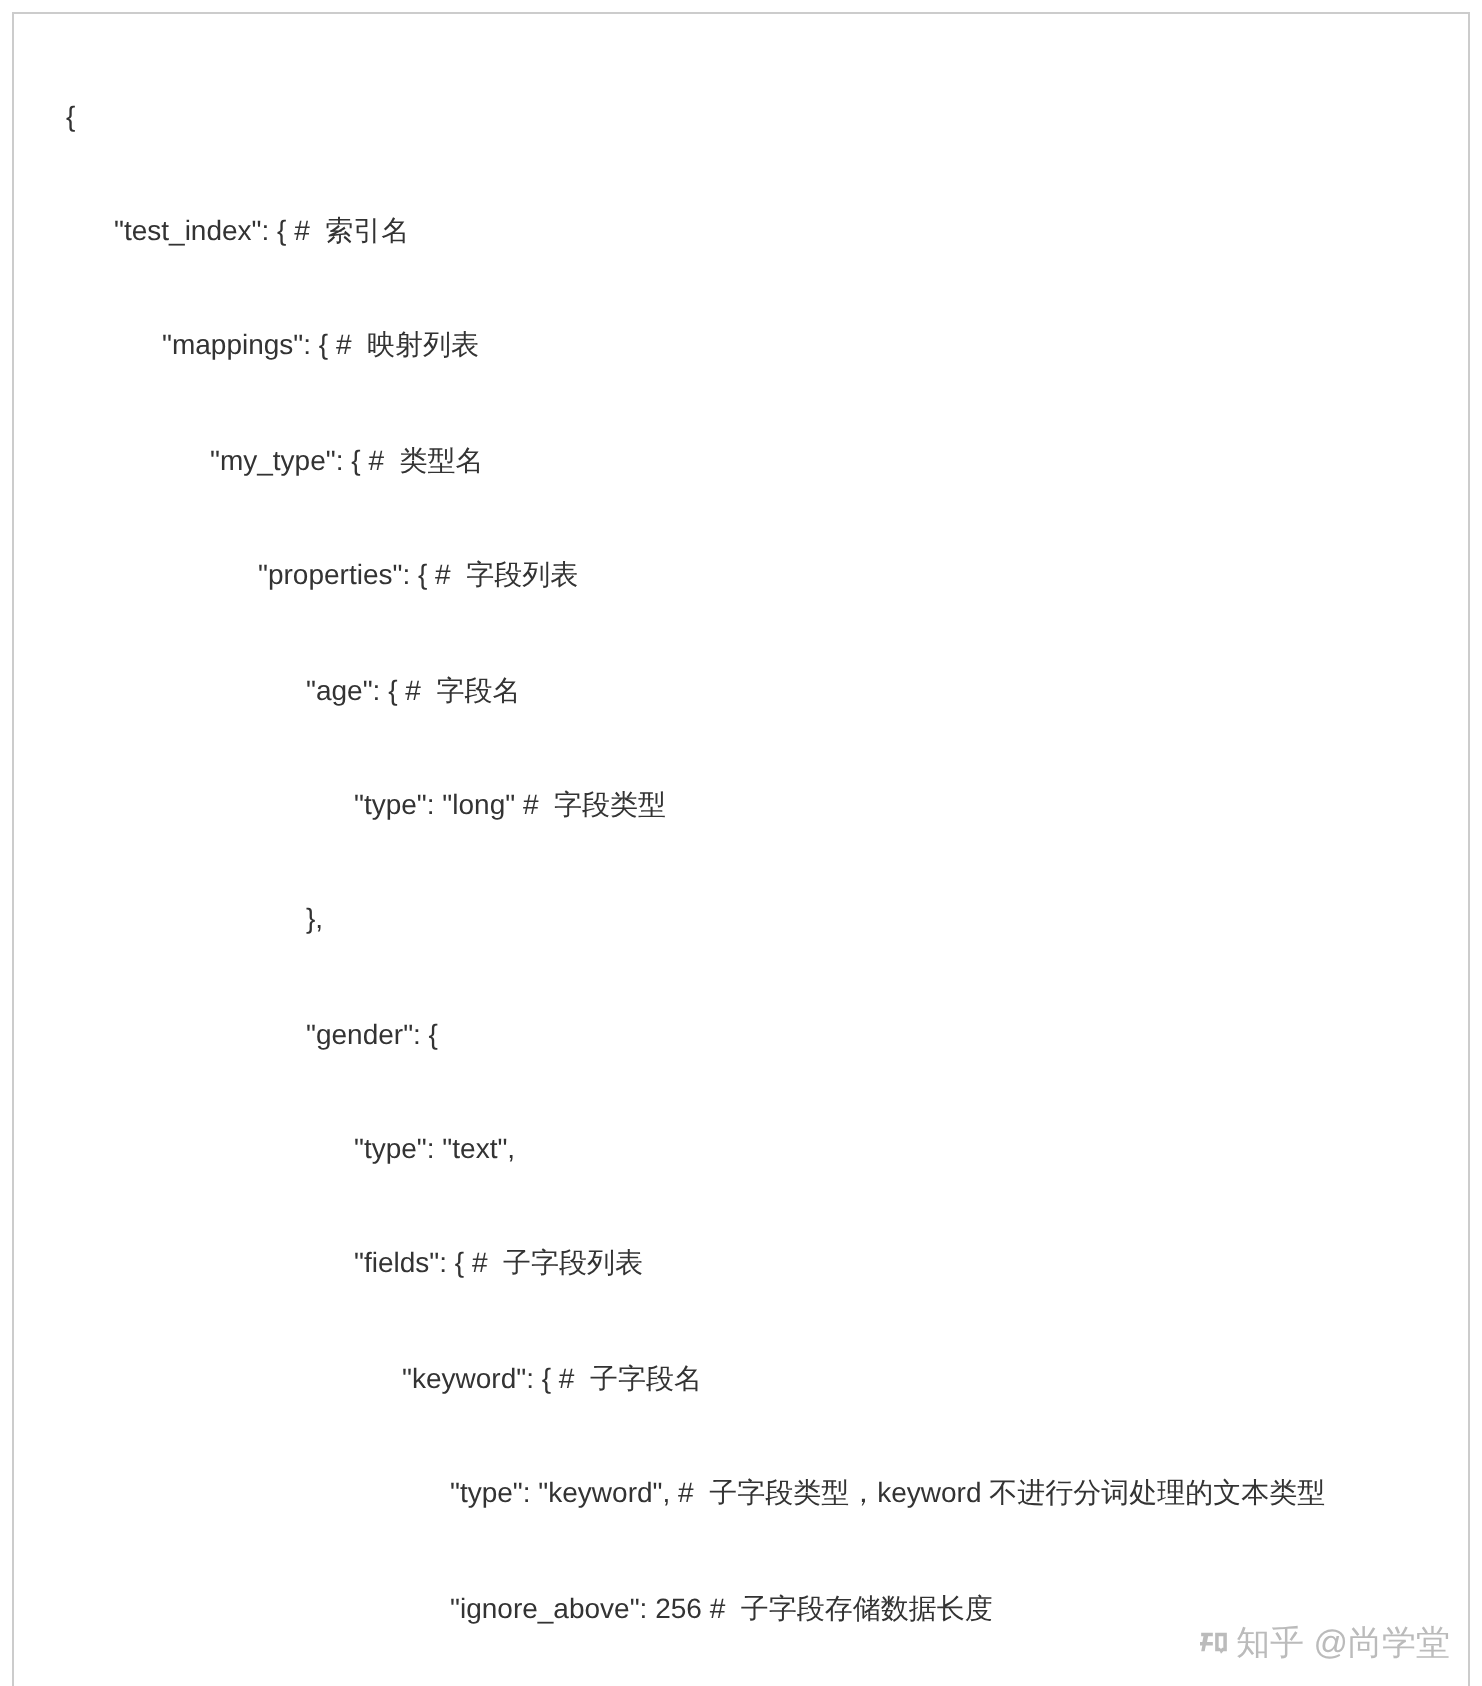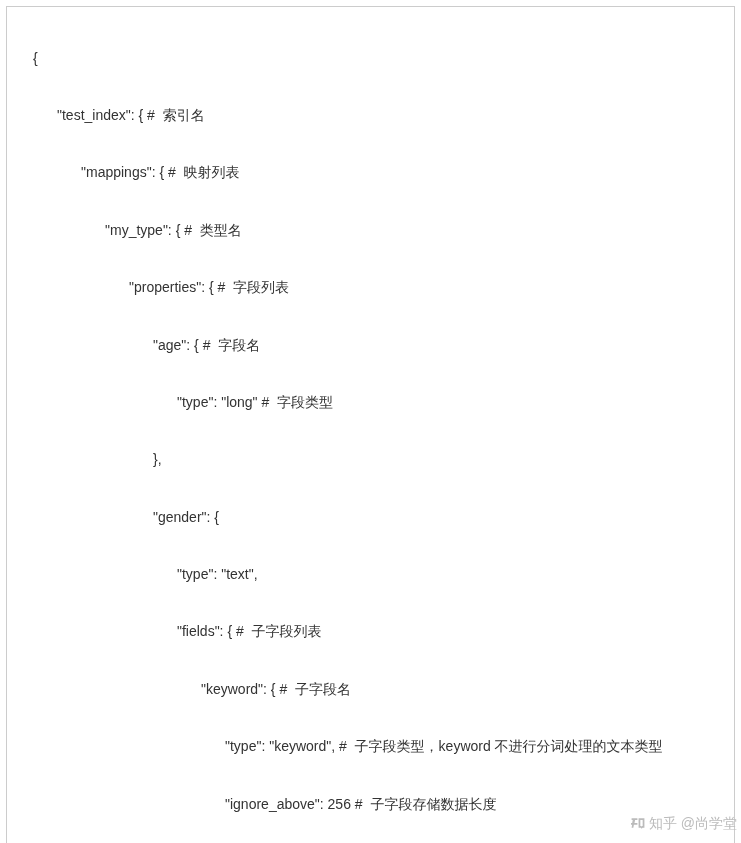--- a/index.html
+++ b/index.html
@@ -25,24 +25,24 @@
   .i1  { padding-left: 44px; }
   .i2  { padding-left: 68px; }
   .i3  { padding-left: 92px; }
   .i4  { padding-left: 116px; }
   .i5  { padding-left: 140px; }
   .i6  { padding-left: 164px; }
   .i7  { padding-left: 188px; }
   .i8  { padding-left: 212px; }
   .watermark {
     position: fixed;
-    right: 4px;
+    right: 16px;
     bottom: 10px;
     color: #bbb;
-    font-size: 14px;
+    font-size: 17px;
     font-family: "Microsoft YaHei", sans-serif;
     pointer-events: none;
   }
   .wm-logo {
     display:inline-block;
     vertical-align: middle;
     margin-right: 4px;
     color:#bbb;
   }
 </style>

